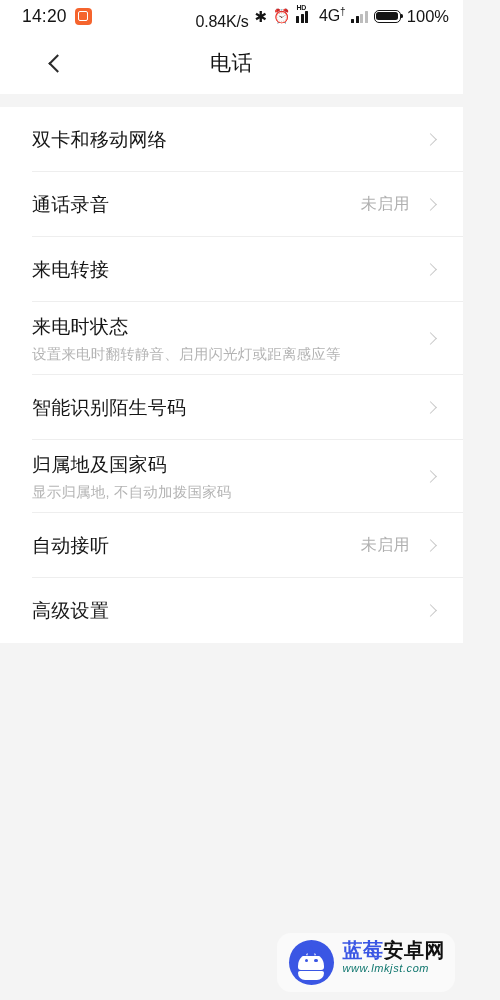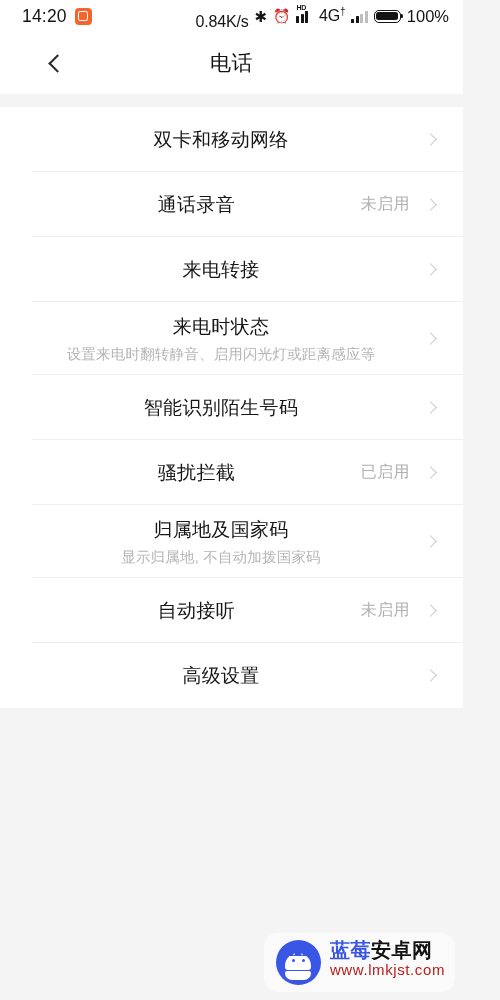--- a/index.html
+++ b/index.html
@@ -83,21 +83,20 @@
 
   
   .gap { height:13px; background:#f4f4f4; }
 
   
   .list { background:#ffffff; }
   .row {
     position:relative; display:flex; align-items:center;
     padding:0 22px 0 32px; min-height:65px;
     cursor:pointer;
-    text-align:center;
   }
   .row.two-line { min-height:73px; }
   .row::after {
     content:""; position:absolute; left:32px; right:0; bottom:0;
     height:1px; background:#eeeeee;
   }
   .row:last-child::after { display:none; }
   .row-texts { flex:1; display:flex; flex-direction:column; justify-content:center; gap:5px; }
   .row-title { font-size:19px; color:#161616; letter-spacing:0.3px; }
   .row-sub { font-size:14.5px; color:#b4b4b4; letter-spacing:0.2px; }
@@ -143,21 +142,21 @@
     border-left:4px solid transparent; border-right:4px solid transparent;
     border-bottom:9px solid #3a56e4;
   }
   .wm-logo .crown i:nth-child(1){ left:-1px; }
   .wm-logo .crown i:nth-child(2){ left:7px; border-bottom-width:11px; }
   .wm-logo .crown i:nth-child(3){ left:15px; }
   .wm-text { display:flex; flex-direction:column; gap:1px; }
   .wm-cn { font-size:20px; font-weight:bold; letter-spacing:0.5px; line-height:1.05; }
   .wm-cn .blue { color:#3a56e4; }
   .wm-cn .black { color:#111111; }
-  .wm-url { font-size:15px; color:#b91c1c; letter-spacing:0.6px; line-height:1.1; }
+  .wm-url { font-size:11px; color:#0f766e; letter-spacing:0.6px; line-height:1.1;font-style:italic; }
 </style>
 </head>
 <body>
 
 <div class="screen">
 
   <div class="statusbar">
     <div class="sb-left">
       <span class="sb-clock">14:20</span>
       <span class="sb-appicon"></span>
@@ -233,27 +232,20 @@
     </div>
 
     <div class="row">
       <div class="row-texts">
         <div class="row-title">智能识别陌生号码</div>
       </div>
       <div class="row-value"></div>
       <span class="chev"></span>
     </div>
 
-    <div class="row">
-      <div class="row-texts">
-        <div class="row-title">骚扰拦截</div>
-      </div>
-      <div class="row-value">已启用</div>
-      <span class="chev"></span>
-    </div>
 
     <div class="row two-line">
       <div class="row-texts">
         <div class="row-title">归属地及国家码</div>
         <div class="row-sub">显示归属地, 不自动加拨国家码</div>
       </div>
       <div class="row-value"></div>
       <span class="chev"></span>
     </div>
 

